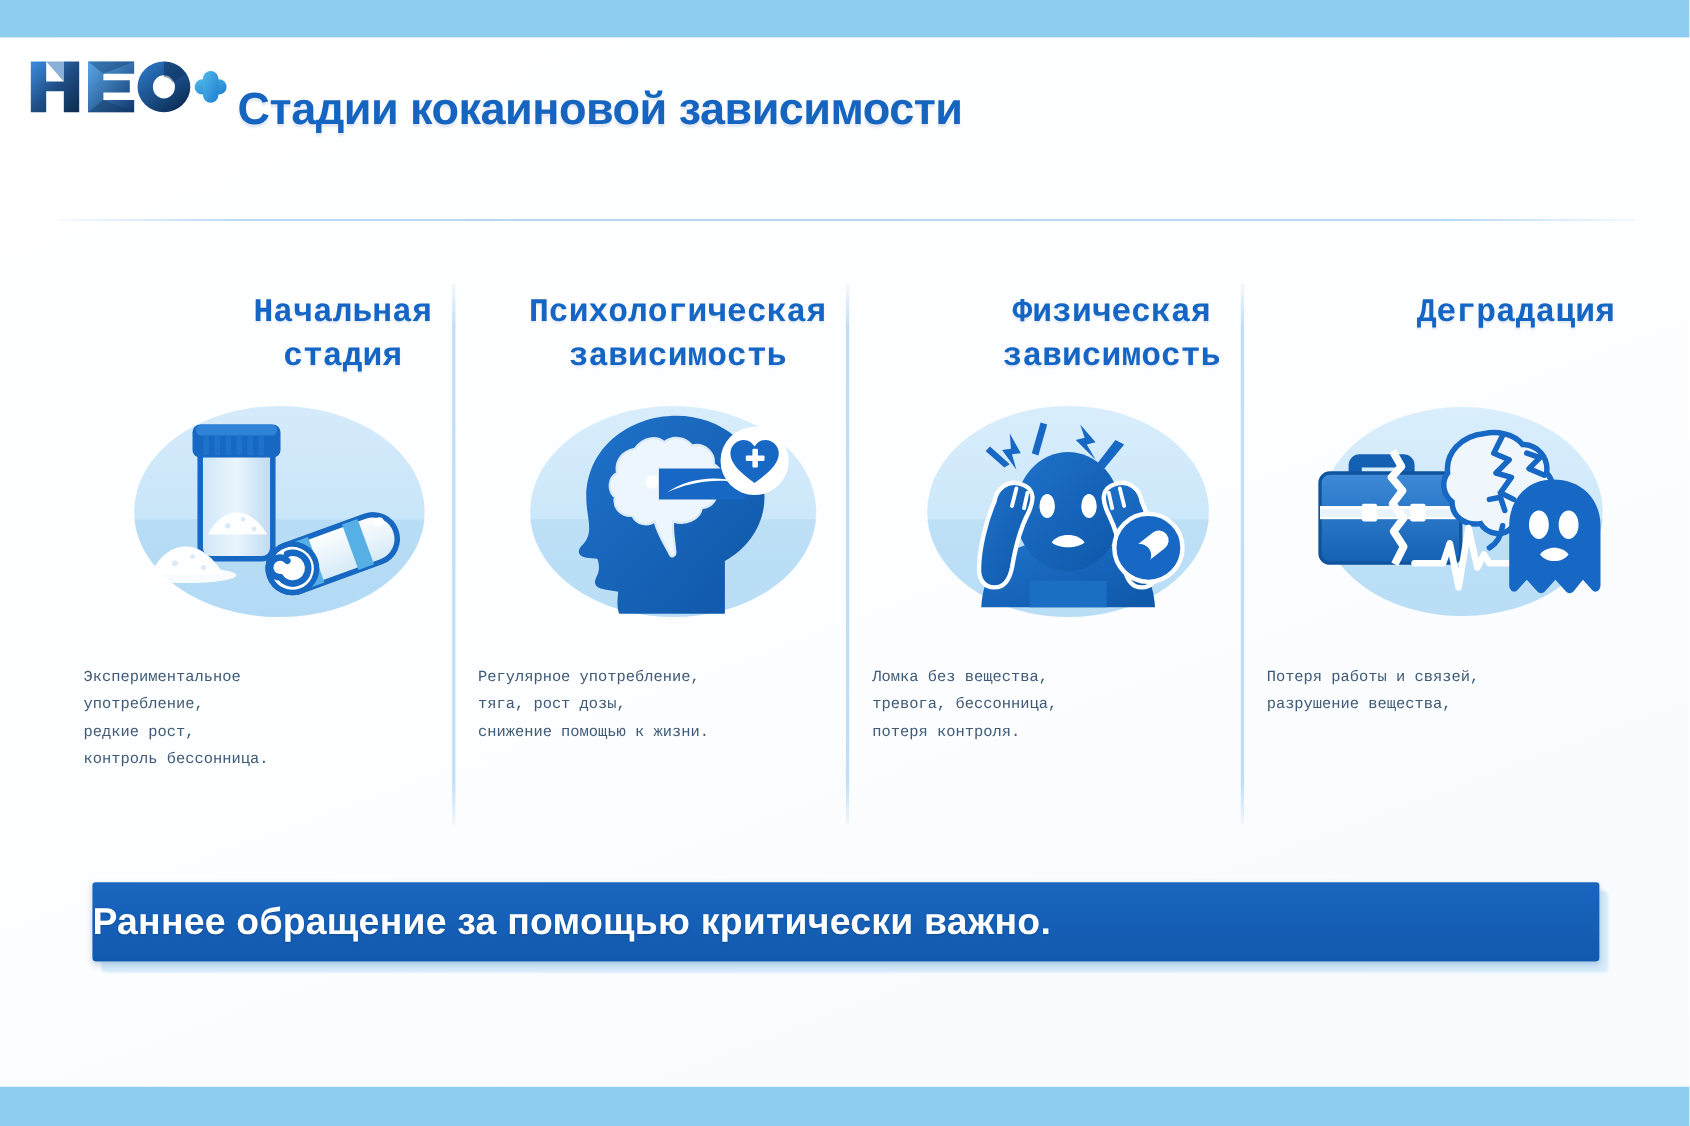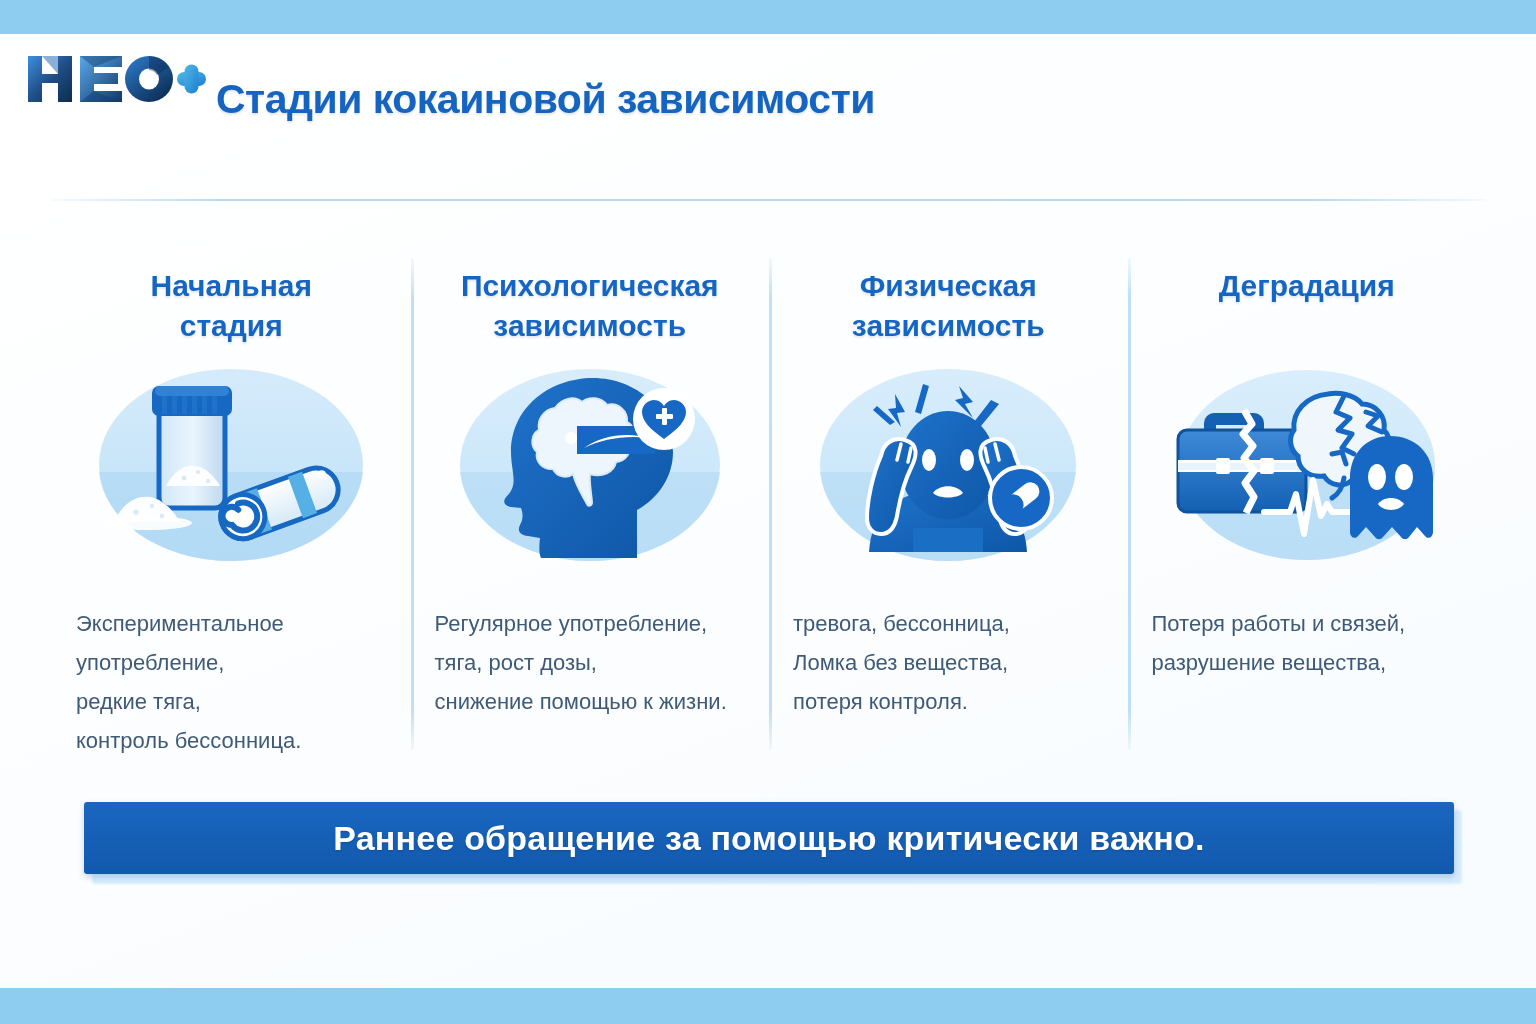--- a/index.html
+++ b/index.html
@@ -58,21 +58,22 @@
     left: 52px; top: 252px;
     width: 1434px; height: 520px;
     display: grid;
     grid-template-columns: repeat(4, 1fr);
   }
   .col {
     position: relative;
     padding: 0 18px;
     display: flex;
     flex-direction: column;
-    align-items: center;
+    align-items: flex-end;
+    font-family: Liberation Mono, monospace;
   }
   .col + .col::before {
     content: "";
     position: absolute; left: 0; top: 6px;
     width: 3px; height: 492px;
     background: linear-gradient(to bottom, rgba(182,217,245,0.15), #bfdff8 8%, #bfdff8 92%, rgba(182,217,245,0.15));
     border-radius: 3px;
   }
 
   .col-title {
@@ -88,21 +89,21 @@
 
   .icon-wrap {
     width: 278px; height: 214px;
     position: relative;
     margin-top: 8px;
   }
   .icon-wrap svg { width: 100%; height: 100%; display: block; }
 
   .col-desc {
     margin-top: 30px;
-    font-size: 22px;
+    font-size: 14px;
     line-height: 1.78;
     color: #3f5a76;
     text-align: left;
     align-self: flex-start;
     padding-left: 6px;
     max-width: 300px;
   }
   .col-desc .ln { display: block; white-space: nowrap; }
 
   
@@ -115,21 +116,21 @@
     filter: blur(1px);
   }
   .banner {
     position: absolute;
     left: 84px; top: 802px;
     width: 1370px; height: 72px;
     background: linear-gradient(to bottom, #1a66c0 0%, #1159ad 100%);
     border-radius: 3px;
     display: flex;
     align-items: center;
-    justify-content: center;
+    justify-content: flex-start;
     box-shadow: 0 3px 6px rgba(15,70,140,0.22);
   }
   .banner-text {
     color: #ffffff;
     font-size: 34px;
     font-weight: 700;
     letter-spacing: 0.2px;
     white-space: nowrap;
     text-shadow: 0 1px 2px rgba(0,0,0,0.18);
   }
@@ -245,21 +246,21 @@
             <ellipse cx="238" cy="135" rx="5" ry="4" fill="#ffffff"></ellipse>
 
             <circle cx="150" cy="148" r="22" fill="#ffffff" stroke="#1668c2" stroke-width="5"></circle>
             <path d="M150 134 a14 14 0 1 1 -13 18 a9 9 0 1 1 11 -12" fill="none" stroke="#1668c2" stroke-width="6" stroke-linecap="round"></path>
           </g>
         </svg>
       </div>
       <div class="col-desc">
         <span class="ln">Экспериментальное</span>
         <span class="ln">употребление,</span>
-        <span class="ln">редкие тяга,</span>
+        <span class="ln">редкие рост,</span>
         <span class="ln">контроль бессонница.</span>
       </div>
     </div>
 
     <div class="col">
       <div class="col-title">
         <span>Психологическая</span><br>
         <span>зависимость</span>
       </div>
       <div class="icon-wrap">
@@ -351,22 +352,22 @@
 
           <circle cx="212" cy="138" r="31" fill="#1768c4"></circle>
           <circle cx="212" cy="138" r="31" fill="none" stroke="#ffffff" stroke-width="4"></circle>
           <g transform="rotate(-38 212 138)">
             <rect x="190" y="128" width="44" height="21" rx="10.5" fill="#ffffff" stroke="#1768c4" stroke-width="3"></rect>
             <rect x="190" y="128" width="22" height="21" rx="10.5" fill="#1768c4"></rect>
           </g>
         </svg>
       </div>
       <div class="col-desc">
+        <span class="ln">Ломка без вещества,</span>
         <span class="ln">тревога, бессонница,</span>
-        <span class="ln">Ломка без вещества,</span>
         <span class="ln">потеря контроля.</span>
       </div>
     </div>
 
     <div class="col">
       <div class="col-title">
         <span>Деградация</span>
       </div>
       <div class="icon-wrap">
         <svg viewBox="0 0 278 214" xmlns="http://www.w3.org/2000/svg">

